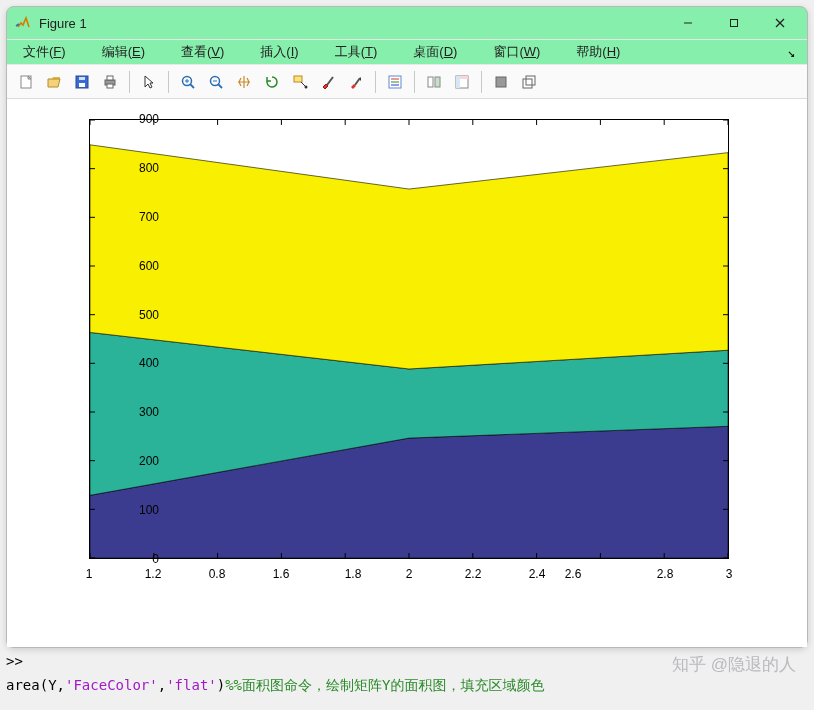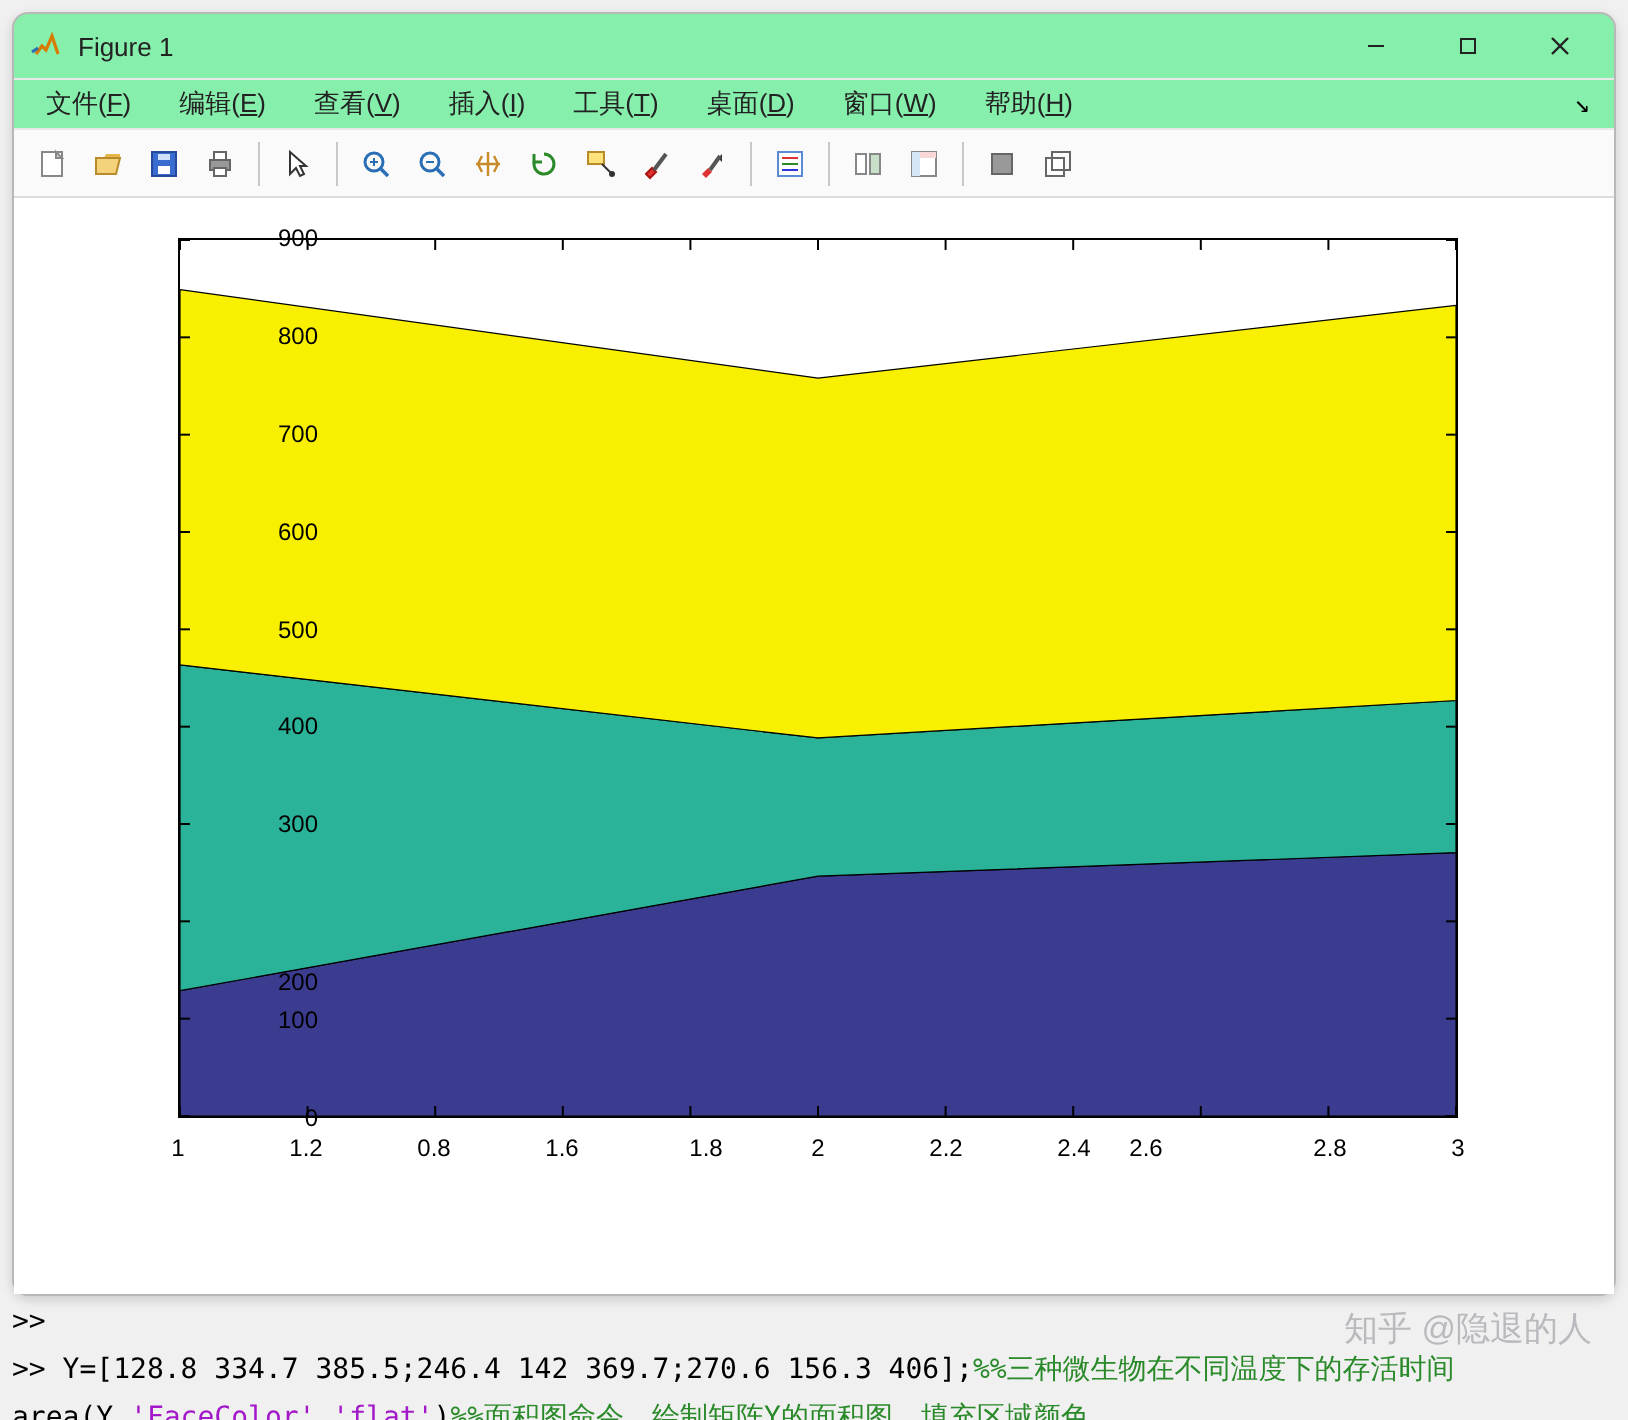--- a/index.html
+++ b/index.html
@@ -3,21 +3,21 @@
 <meta charset="utf-8">
 <style>
   * { box-sizing: border-box; margin: 0; padding: 0; }
   body { font-family: "Microsoft YaHei", "Segoe UI", Arial, sans-serif; font-size: 12px; background: #f0f0f0; width: 814px; height: 710px; overflow: hidden; position: relative; }
   .window { position: absolute; left: 6px; top: 6px; width: 802px; height: 642px; background: #86efac; border: 1px solid #b8b8b8; border-radius: 8px; box-shadow: 0 2px 6px rgba(0,0,0,0.15); display: flex; flex-direction: column; }
   .titlebar { display: flex; align-items: center; height: 32px; padding: 0 4px 0 8px; }
   .titlebar .app-icon { width: 16px; height: 16px; margin-right: 8px; display:inline-flex; }
   .titlebar .title { flex: 0 0 auto; font-size: 13px; color: #222; }
   .titlebar .spacer { flex: 1; }
   .winbtn { width: 46px; height: 30px; display:flex; align-items:center; justify-content:center; color:#222; }
-  .menubar { display:flex; align-items:center; height: 26px; padding: 0 6px; border-top:1px solid #e8e8e8; border-bottom:1px solid #e8e8e8; gap: 4px;}
+  .menubar { display:flex; align-items:center; height: 26px; padding: 0 6px; border-top:1px solid #e8e8e8; border-bottom:1px solid #e8e8e8; gap: 16px;}
   .menuitem { padding: 2px 10px; font-size:13px; color:#222;}
   .menuitem u { text-decoration: underline; }
   .menubar .dock-arrow { margin-left:auto; padding:2px 6px; font-family: monospace; font-size:13px;}
   .toolbar { display:flex; align-items:center; height: 34px; padding: 2px 6px; border-bottom:1px solid #dcdcdc; gap: 2px; background:#fafafa;}
   .tbtn { width: 26px; height: 26px; display:flex; align-items:center; justify-content:center; border:1px solid transparent; border-radius:3px;}
   .tsep { width:1px; height:22px; background:#c8c8c8; margin:0 4px; }
   .figure-area { flex:1; position:relative; background:#fff; padding: 10px 18px 10px 10px; }
   .axes { position:absolute; left:82px; top:20px; width:640px; height:440px; border:1px solid #000; background:#fff; }
   .area-layer { position:absolute; left:0; top:0; width:100%; height:100%; }
   .ytick { position:absolute; right: 648px; width: 60px; text-align:right; font-size:12px; color:#000; transform: translateY(-50%);}
@@ -237,21 +237,21 @@
           <line x1="640" y1="97.77777777777777" x2="635" y2="97.77777777777777" stroke="#000"></line>
           <line x1="0" y1="48.888888888888914" x2="5" y2="48.888888888888914" stroke="#000"></line>
           <line x1="640" y1="48.888888888888914" x2="635" y2="48.888888888888914" stroke="#000"></line>
           <line x1="0" y1="0" x2="5" y2="0" stroke="#000"></line>
           <line x1="640" y1="0" x2="635" y2="0" stroke="#000"></line>
         </svg>
     </div>
     <div id="ytick-labels">
         <div class="ytick" style="top: 460px;">0</div>
         <div class="ytick" style="top: 411.111px;">100</div>
-        <div class="ytick" style="top: 362.222px; margin-top: 30px;">200</div>
+        <div class="ytick" style="top: 362.222px;">200</div>
         <div class="ytick" style="top: 313.333px;">300</div>
         <div class="ytick" style="top: 264.444px;">400</div>
         <div class="ytick" style="top: 215.556px;">500</div>
         <div class="ytick" style="top: 166.667px;">600</div>
         <div class="ytick" style="top: 117.778px;">700</div>
         <div class="ytick" style="top: 68.8889px;">800</div>
         <div class="ytick" style="top: 20px;">900</div>
       </div>
     <div id="xtick-labels">
         <div class="xtick" style="left: 82px;">1</div>
@@ -265,20 +265,17 @@
         <div class="xtick" style="left: 566px;">2.6</div>
         <div class="xtick" style="left: 658px;">2.8</div>
         <div class="xtick" style="left: 722px;">3</div>
       </div>
   </div>
 </div>
 
 <div class="console">
   <div><span class="black">&gt;&gt; </span></div>
   <div>
-    <span class="black">&gt;&gt; </span><span class="black">Y=[128.8 334.7 385.5;246.4 142 369.7;270.6 156.3 406];</span><span class="green">%%三种微生物在不同温度下的存活时间</span>
-  </div>
-  <div>
     <span class="black">area(Y,</span><span class="purple">'FaceColor'</span><span class="black">,</span><span class="purple">'flat'</span><span class="black">)</span><span class="green">%%面积图命令，绘制矩阵Y的面积图，填充区域颜色</span>
   </div>
 </div>
 
 <div class="watermark">知乎 @隐退的人</div>
 
 </body></html>

